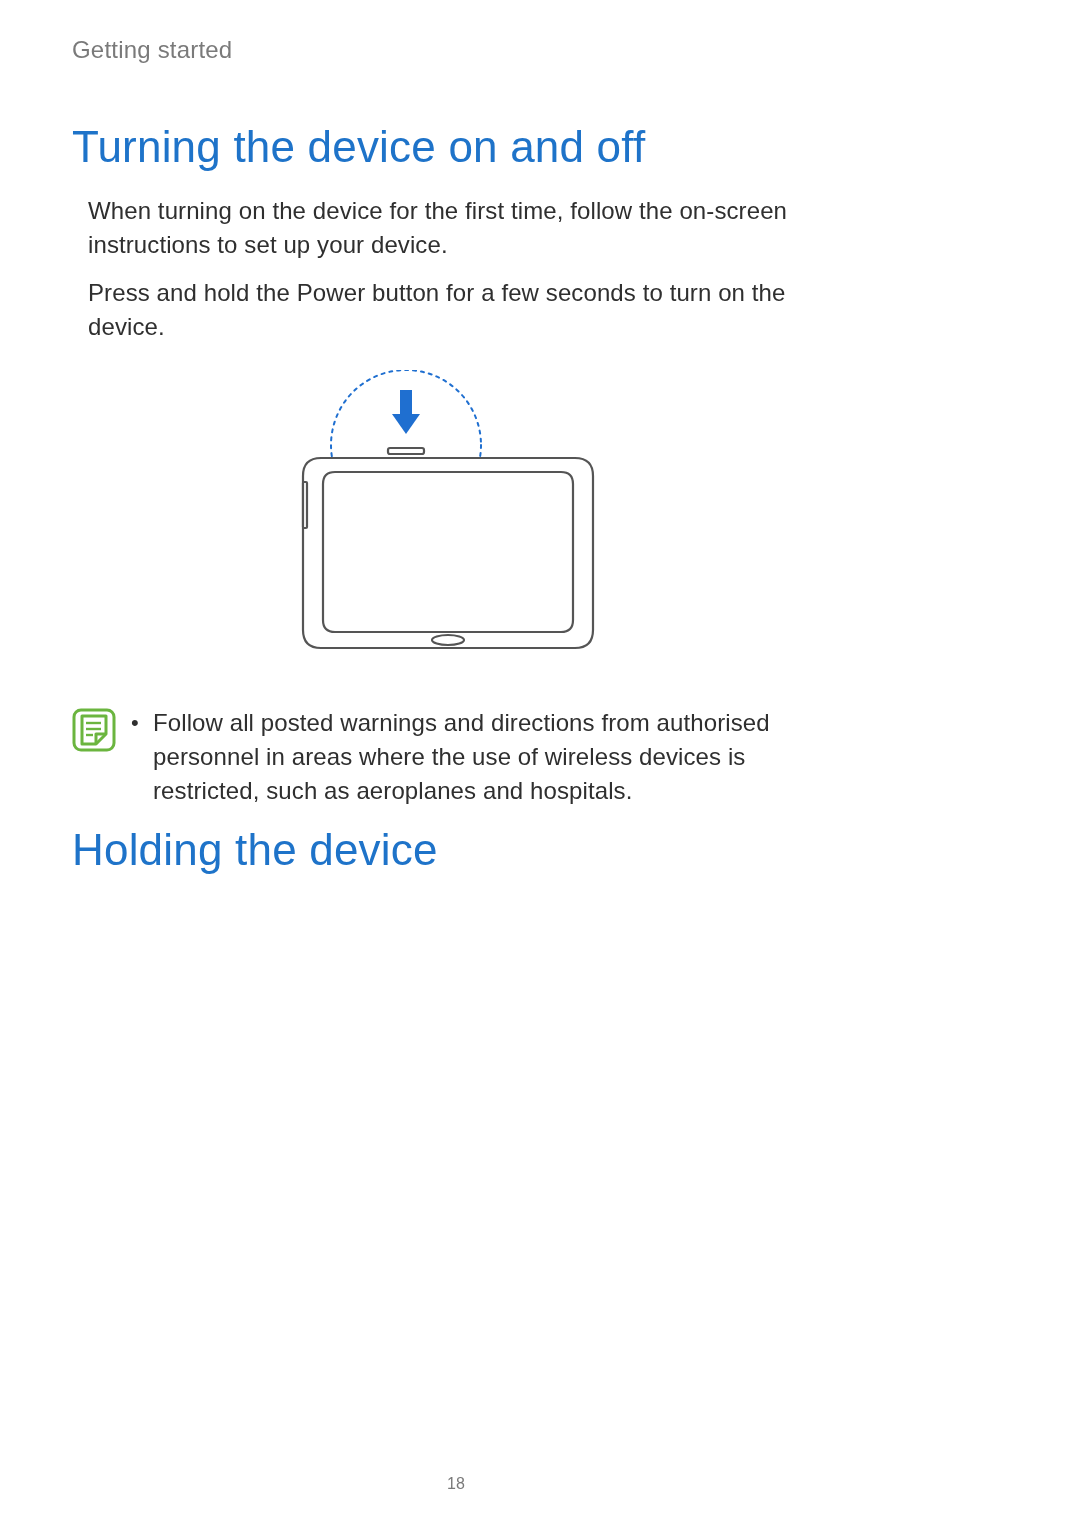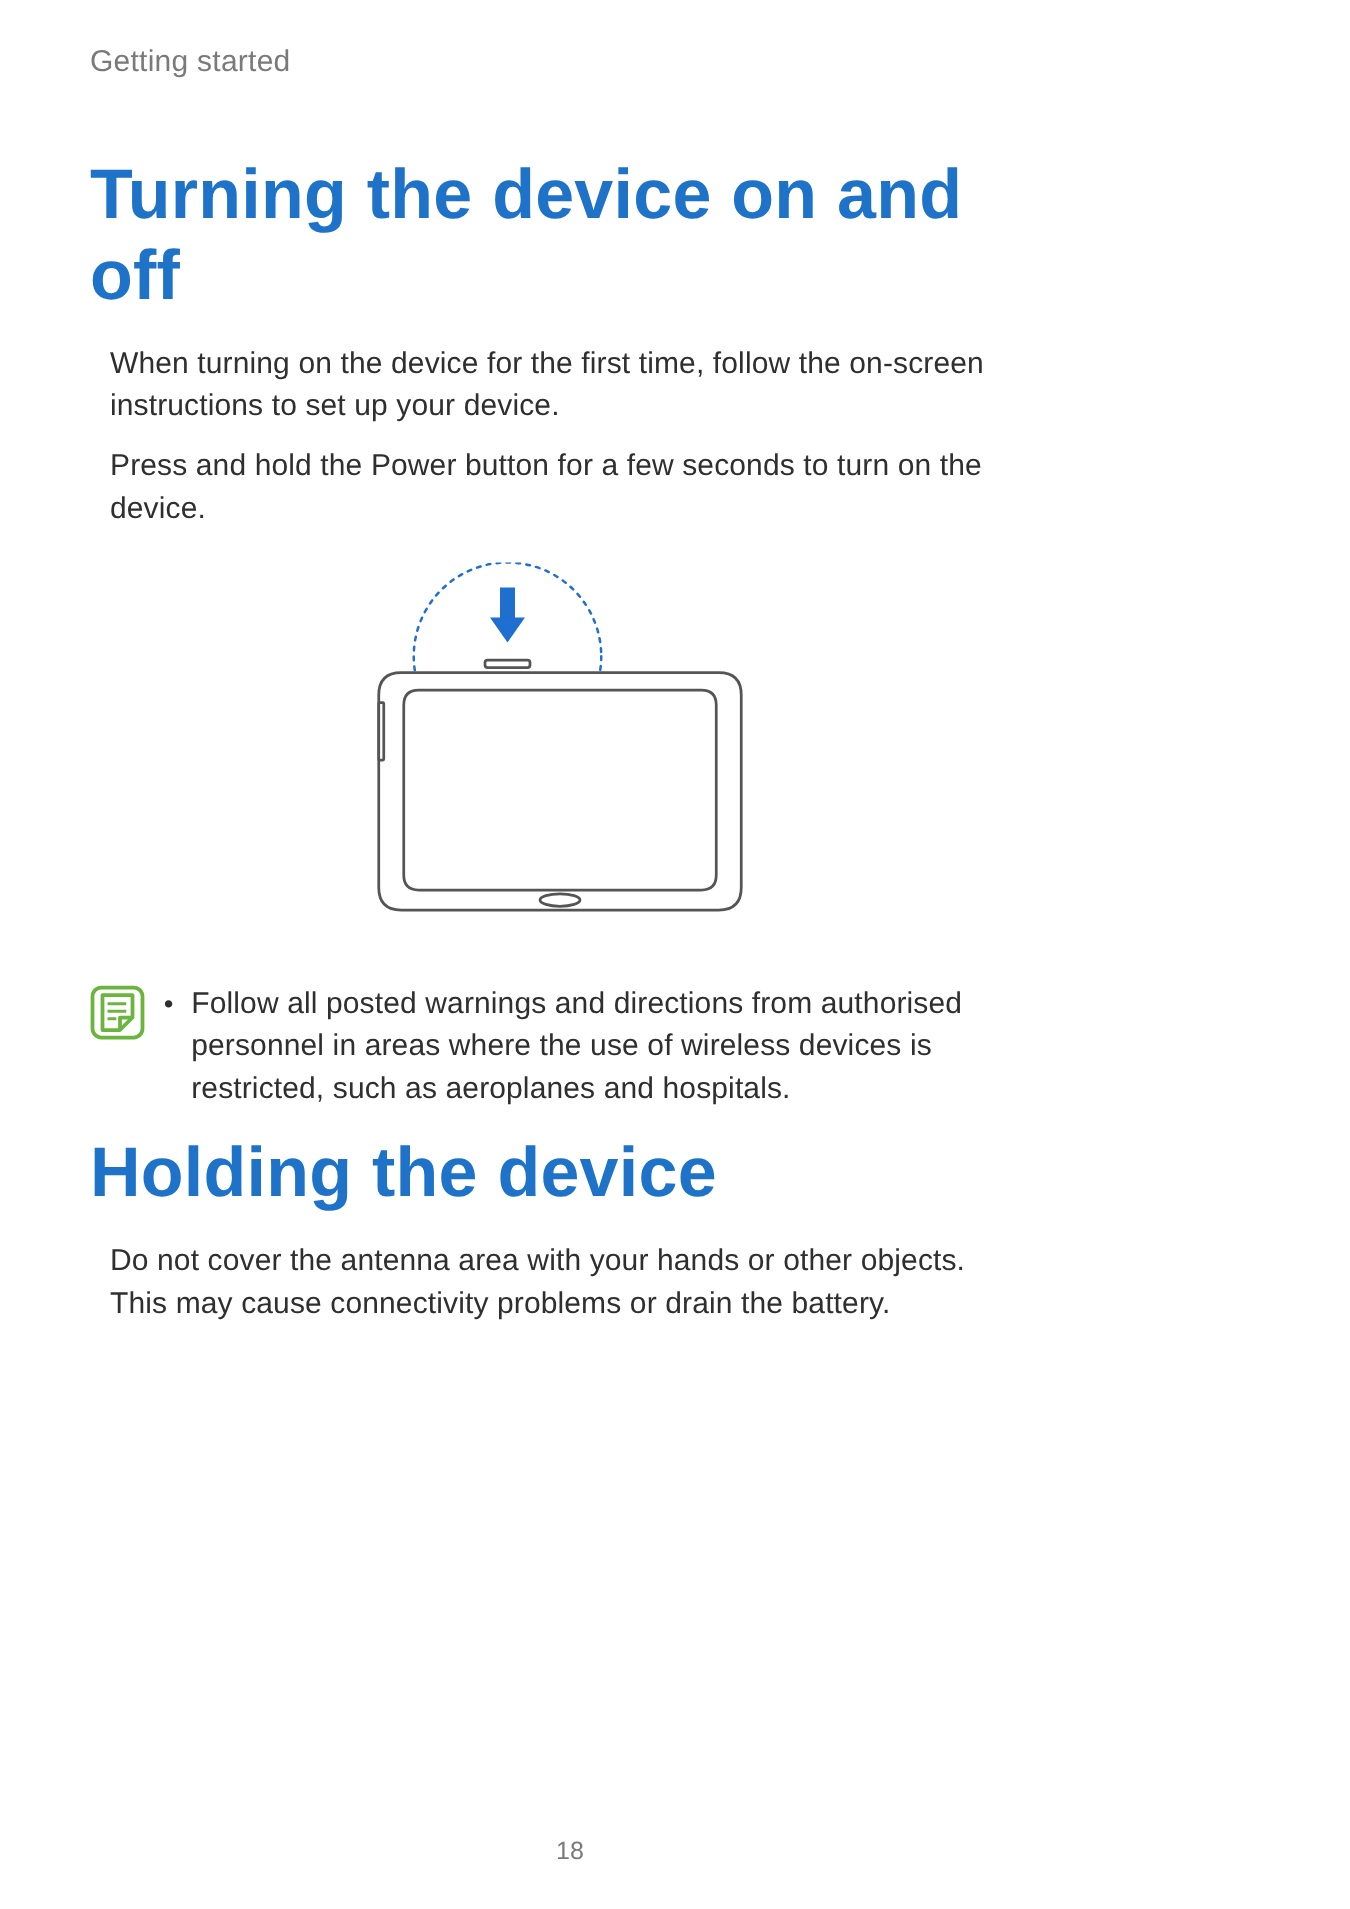--- a/index.html
+++ b/index.html
@@ -26,22 +26,22 @@
   .running-head {
     color: var(--grey-text);
     font-size: 24px;
     font-weight: 400;
     margin-top: 6px;
     margin-bottom: 58px;
     letter-spacing: 0.2px;
   }
   h1.section {
     color: var(--accent);
-    font-size: 56px;
-    font-weight: 700;
+    font-size: 44px;
+    font-weight: 400;
     margin: 0 0 22px 0;
     letter-spacing: 0.2px;
   }
   .section-2 {
     margin-top: 66px;
   }
   p.body {
     font-size: 24px;
     line-height: 1.42;
     margin: 0 0 14px 16px;
@@ -103,21 +103,21 @@
     font-weight: 700;
   }
 
   .page-number {
     position: absolute;
     bottom: 34px;
     left: 16px;
     right: 0;
     text-align: center;
     color: var(--grey-text);
-    font-size: 20px;
+    font-size: 16px;
   }
 </style>
 </head>
 <body>
 
 <div class="page">
 
   <div class="running-head">Getting started</div>
 
   <h1 class="section">Turning the device on and off</h1>
@@ -167,17 +167,16 @@
     <ul class="note-list">
       <li>
         <span>Follow all posted warnings and directions from authorised personnel in areas where the use of wireless devices is restricted, such as aeroplanes and hospitals.</span>
       </li>
     </ul>
   </div>
 
 
   <h1 class="section section-2">Holding the device</h1>
 
-  <p class="body">Do not cover the antenna area with your hands or other objects. This may cause connectivity problems or drain the battery.</p>
 
   <div class="page-number">18</div>
 
 </div>
 
 </body></html>

